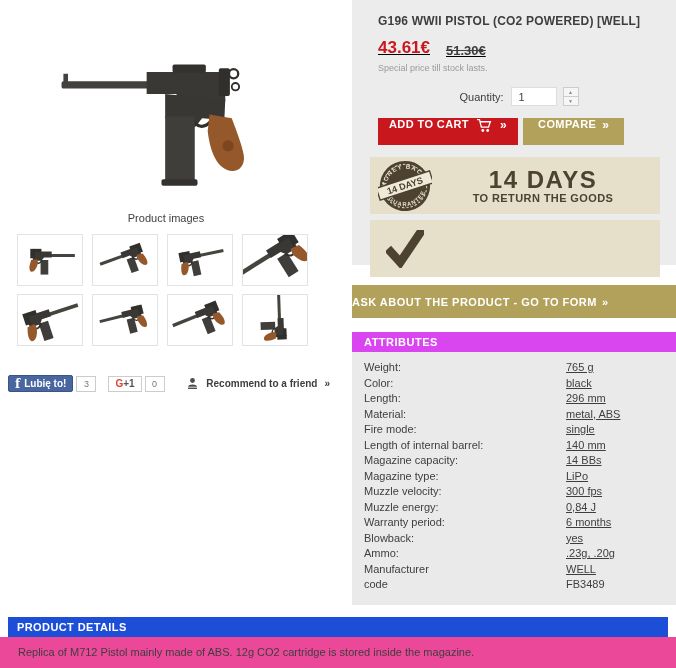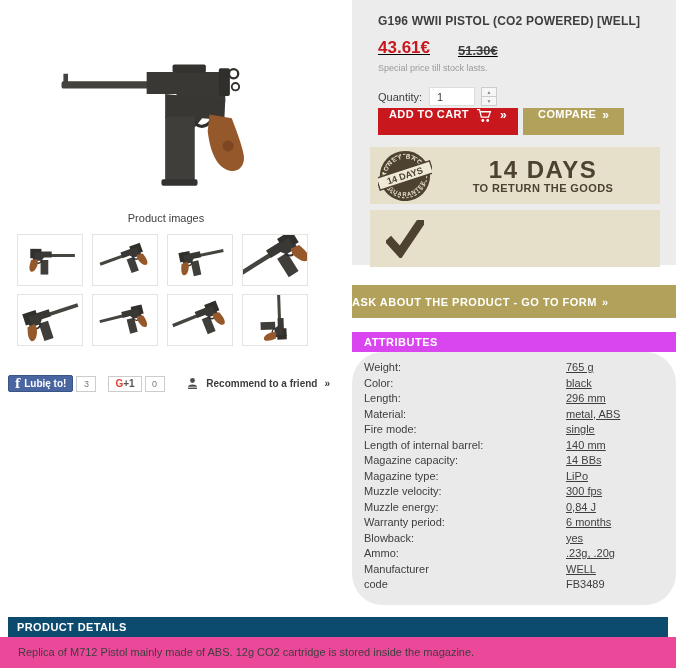--- a/index.html
+++ b/index.html
@@ -38,23 +38,23 @@
   .gplus-g { color:#db4437; }
   .recommend { margin-left:auto; margin-right:4px; display:flex; align-items:center; gap:7px;
                font-size:10px; font-weight:bold; color:#3e3e3e; cursor:pointer; }
 
   
   .right-col { position:absolute; left:352px; top:0; width:324px; }
   .top-panel { background:#ececec; height:265px; padding:12px 16px 0 18px; }
   .prod-title { font-size:12px; font-weight:bold; color:#3e3e3e; margin:2px 0 10px 8px; letter-spacing:.2px; }
   .price-row { margin:0 0 5px 8px; display:flex; align-items:flex-end;text-decoration:underline; }
   .price { color:#c9171e; font-size:17px; font-weight:bold; }
-  .old-price { color:#3e3e3e; font-size:13px; font-weight:bold; text-decoration:line-through; margin-left:28px; }
+  .old-price { color:#3e3e3e; font-size:13px; font-weight:bold; text-decoration:line-through; margin-left:16px; }
   .price-note { margin:0 0 14px 8px; font-size:9px; color:#9a9a9a; }
-  .qty-row { margin:0 0 2px 8px; display:flex; align-items:center; font-size:11px; color:#3e3e3e; }
+  .qty-row { margin:0 0 12px 8px; display:flex; align-items:center; font-size:11px; color:#3e3e3e;justify-content:center; }
   .qty-input { width:46px; height:19px; border:1px solid #ddd; background:#fff; font-size:11px;
                padding-left:7px; margin-left:7px; color:#3e3e3e; }
   .spinner { margin-left:6px; width:16px; height:19px; border:1px solid #ccc; background:#f6f6f6;
              display:flex; flex-direction:column; }
   .spin-btn { flex:1; font-size:5px; color:#888; display:flex; align-items:center; justify-content:center;
               cursor:pointer; line-height:1; }
   .spin-btn.up { border-bottom:1px solid #ccc; }
   .btn-row { margin-left:8px; display:flex; gap:5px; }
   .btn { height:27px; border:none; color:#fff; font-size:11px; font-weight:bold; letter-spacing:.4px;
          display:flex; cursor:pointer; font-family:"Liberation Sans", sans-serif; }
@@ -68,29 +68,29 @@
   .banner-text { flex:1; text-align:center; color:#4d4130; padding-right:6px; }
   .banner-big { font-size:24px; font-weight:bold; letter-spacing:1.5px; line-height:1.05; }
   .banner-big.g { font-size:20px; letter-spacing:3px; }
   .banner-small { font-size:11px; font-weight:bold; letter-spacing:.4px; }
 
   .ask-bar { margin-top:20px; background:#b2a15a; height:33px; display:flex; align-items:center;
              color:#fff; font-size:11px; font-weight:bold; letter-spacing:.5px; 
              cursor:pointer; gap:5px; }
   .attr-header { margin-top:14px; background:#d946ef; height:20px; line-height:20px; color:#fff;
                  font-size:11px; font-weight:bold; letter-spacing:.5px; padding-left:12px; }
-  .attr-panel { background:#eaeaea; padding:8px 0 12px;border-radius:31px; }
+  .attr-panel { background:#eaeaea; padding:8px 0 12px; }
   .attr-row { position:relative; height:15.5px; font-size:11px; color:#3e3e3e; }
   .attr-label { position:absolute; left:12px; top:1px; }
   .attr-value { position:absolute; left:214px; top:1px; text-decoration:underline; color:#3e3e3e; cursor:pointer; }
   .attr-value.plain { text-decoration:none; cursor:default; }
 
   
   .details-section { position:absolute; left:0; top:617px; width:676px; }
-  .details-bar { margin:0 8px; height:20px; line-height:20px; background:#0c4a6e; color:#fff;
+  .details-bar { margin:0 8px; height:20px; line-height:20px; background:#1d4ed8; color:#fff;
                  font-size:11px; font-weight:bold; letter-spacing:.4px; padding-left:9px; }
   .details-body { background:#ec4899; height:31px; padding:9px 0 0 18px; font-size:11px; color:#3e3e3e; }
 </style>
 </head>
 <body>
 
 <svg width="0" height="0" style="position:absolute">
   <symbol id="mini-pistol" viewBox="0 0 60 42">
     <rect x="1" y="14" width="33" height="3.5" fill="#46443f"></rect>
     <path d="M28 11 L50 11 L50 22 L40 22 L37 18 L28 18 Z" fill="#3a3835"></path>

